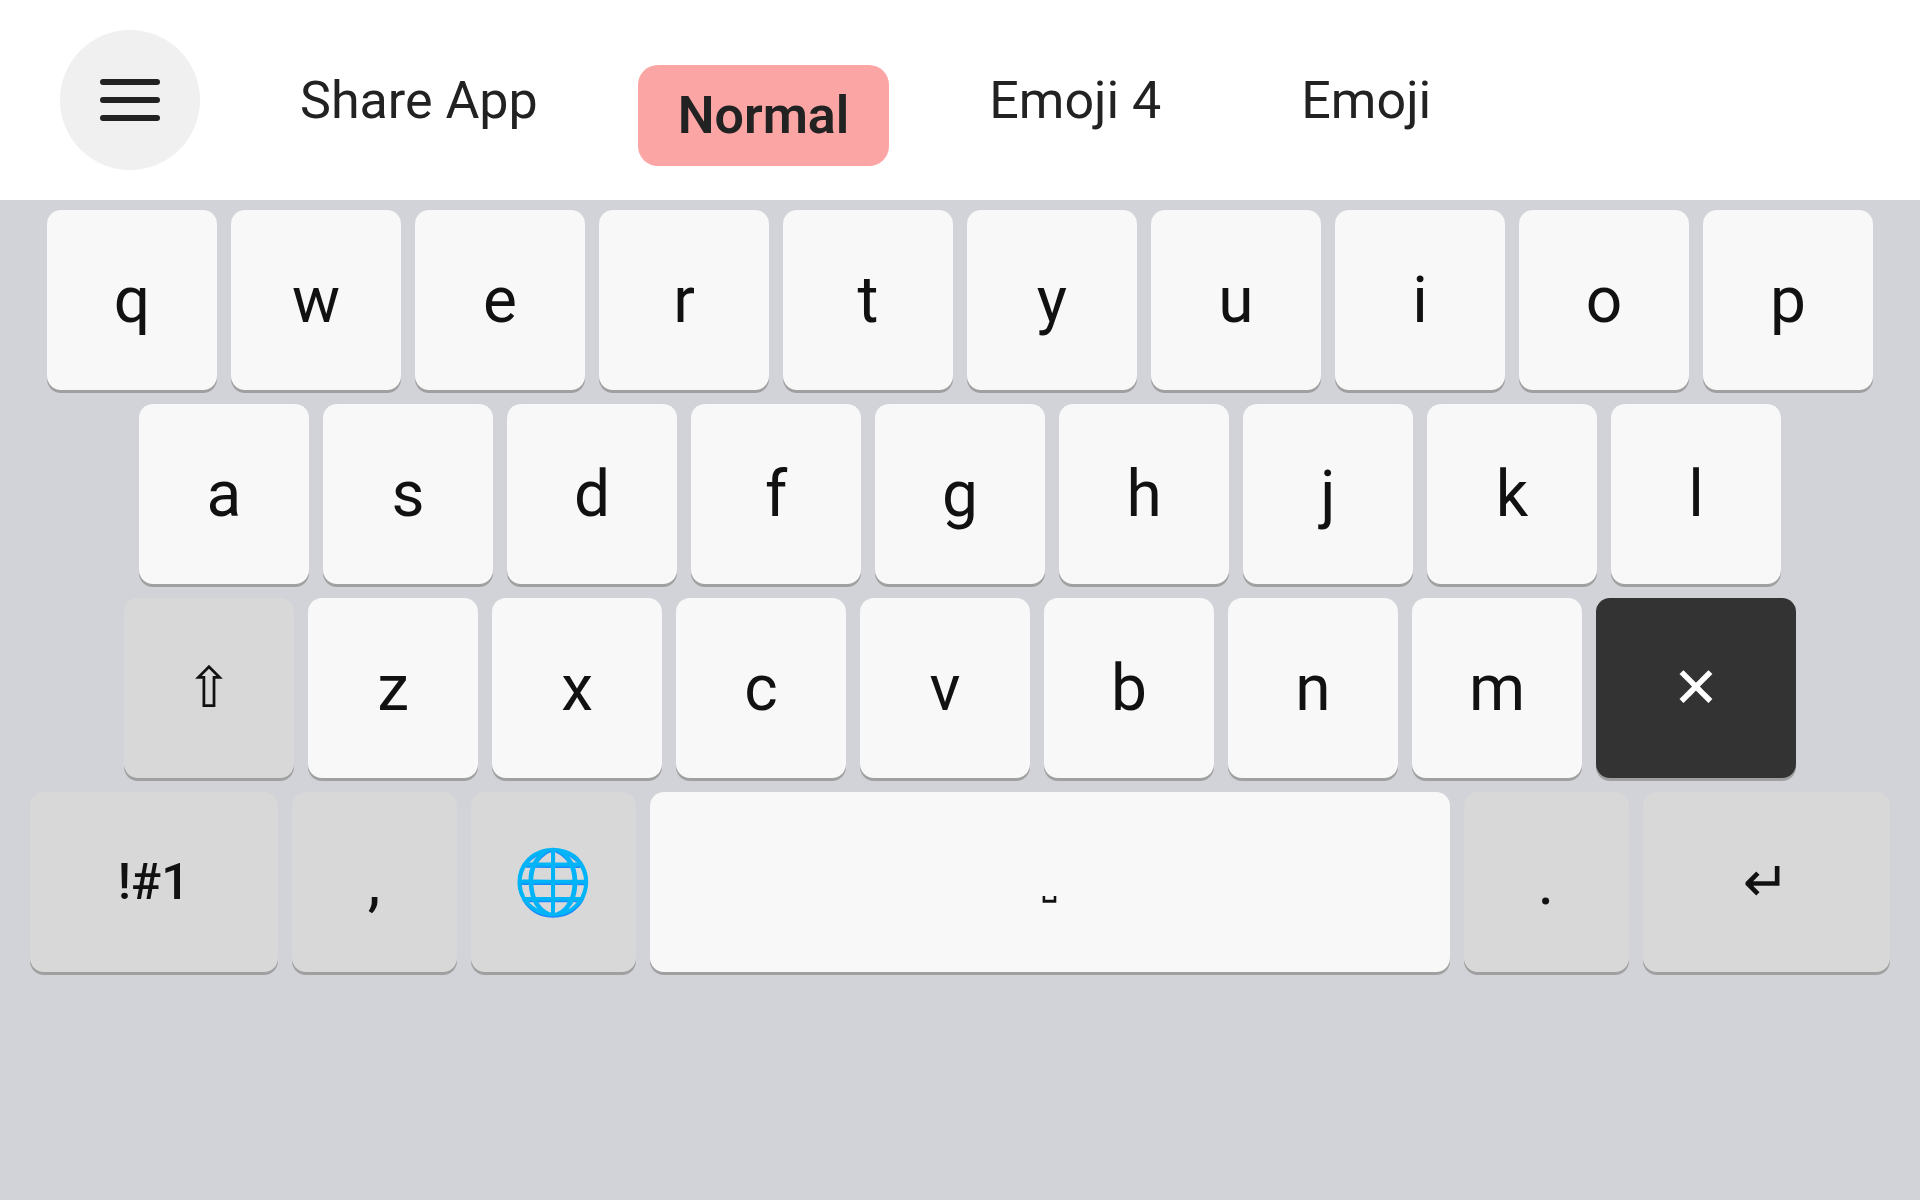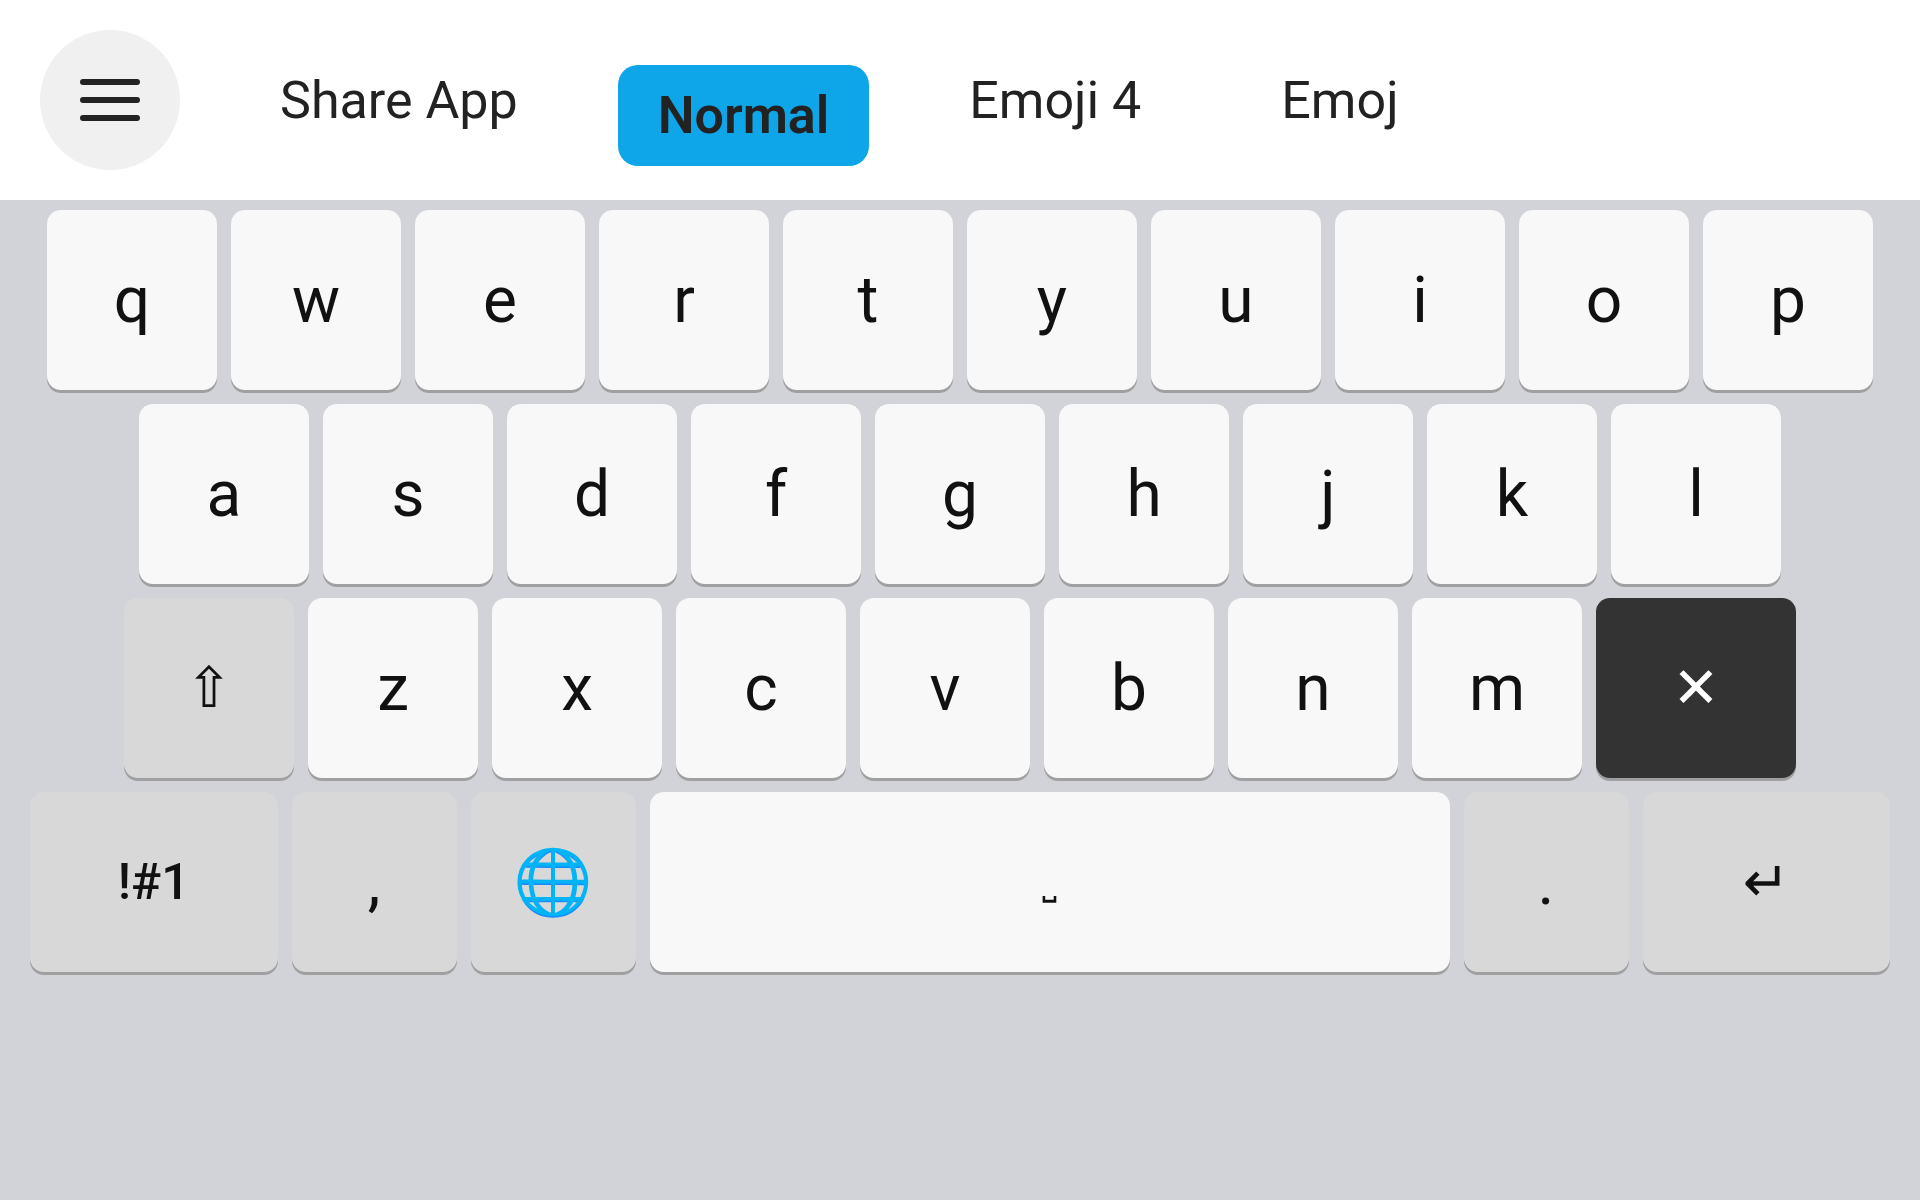--- a/index.html
+++ b/index.html
@@ -15,21 +15,21 @@
       font-family: -apple-system, BlinkMacSystemFont, 'Segoe UI', Roboto, sans-serif;
       overflow: hidden;
       display: flex;
       flex-direction: column;
     }
 
     
     .top-bar {
       display: flex;
       align-items: center;
-      padding: 20px 40px;
+      padding: 20px 60px;
       gap: 60px;
       height: 200px;
     }
 
     .menu-button {
       width: 140px;
       height: 140px;
       border-radius: 50%;
       background: #f0f0f0;
       display: flex;
@@ -56,21 +56,21 @@
       font-size: 52px;
       font-weight: 400;
       color: #222;
       cursor: pointer;
       padding: 20px 40px;
       border-radius: 20px;
       white-space: nowrap;
     }
 
     .tab-item.active {
-      background: #0ea5e9;
+      background: #fca5a5;
       font-weight: 600;
       margin-top: 31px;
     }
 
     
     .keyboard {
       flex: 1;
       display: flex;
       flex-direction: column;
       padding: 10px 30px 20px 30px;
@@ -148,21 +148,21 @@
     <div class="hamburger-icon">
       <div class="hamburger-line"></div>
       <div class="hamburger-line"></div>
       <div class="hamburger-line"></div>
     </div>
   </div>
 
   <div class="tab-item">Share App</div>
   <div class="tab-item active">Normal</div>
   <div class="tab-item">Emoji 4</div>
-  <div class="tab-item">Emoj</div>
+  <div class="tab-item">Emoji</div>
 </div>
 
 <div class="keyboard">
 
   <div class="key-row">
     <div class="key">q</div>
     <div class="key">w</div>
     <div class="key">e</div>
     <div class="key">r</div>
     <div class="key">t</div>

